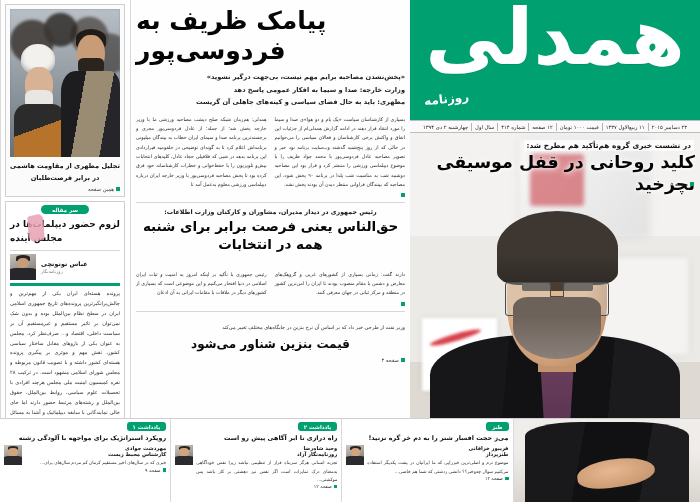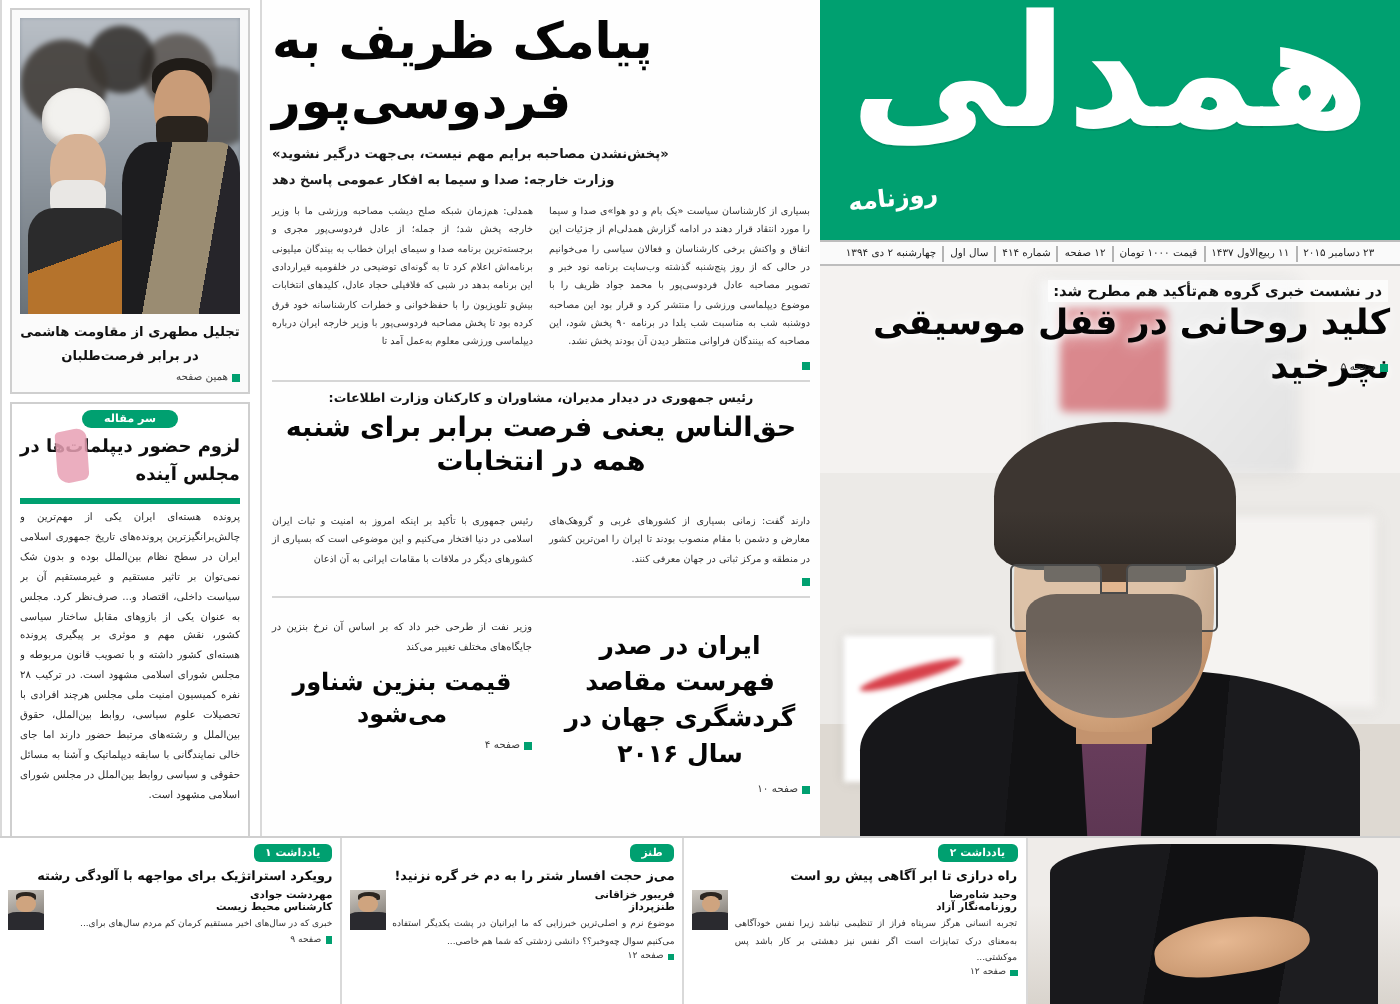--- a/index.html
+++ b/index.html
@@ -124,21 +124,21 @@
     letter-spacing:.2px;
   }
   .badge-sq {
     background:#00a070; color:#fff;
     font-size:5.4px; font-weight:bold;
     padding:1.5px 6px; border-radius:3px;
   }
   .edi-head {
     margin-top: 4px;
     font-size: 9px; font-weight: bold; line-height: 1.55;
-    text-align: right; color:#0e0e0e;
+    text-align: left; color:#0e0e0e;
     position: relative;
   }
   .edi-brush {
     position:absolute; left: 18px; top:-3px;
     width: 16px; height: 26px;
     background: #e8a0b4;
     transform: rotate(-12deg) skewX(-8deg);
     opacity:.85;
     border-radius: 2px 6px 3px 7px;
   }
@@ -172,21 +172,21 @@
     display:flex; flex-direction:column;
   }
   .lead-head {
     font-size: 25px; font-weight: bold;
     line-height: 1.18; text-align: left;
     color:#050505; letter-spacing:-.3px;
     margin: 2px 0 0;
   }
   .lead-subs { margin-top: 6px; }
   .lead-sub {
-    font-size: 6.6px; line-height:1.9; text-align:left;
+    font-size: 6.6px; line-height:1.9; text-align:right;
     color:#1b1b1b; font-weight:bold; direction:rtl;
   }
   .two-col {
     margin-top: 6px;
     display:flex; flex-direction:row-reverse; gap:8px;
   }
   .col {
     flex:1; font-size:4.8px; line-height:1.95;
     text-align: justify; color:#2c2c2c; direction:rtl;
   }
@@ -446,33 +446,45 @@
         <span>همین صفحه</span>
       </div>
     </div>
 
     <div class="editorial">
       <div class="badge">سر مقاله</div>
       <div class="edi-head">
         <span class="edi-brush"></span>
         <span>لزوم حضور دیپلمات‌ها در مجلس آینده</span>
       </div>
+      <div class="edi-author-row">
+        <div class="avatar-sm">
+          <span class="h"></span>
+          <span class="f"></span>
+          <span class="b"></span>
+        </div>
+        <div class="edi-author-txt">
+          <div class="edi-author">عباس تونوتچی</div>
+          <div class="edi-role">روزنامه‌نگار</div>
+        </div>
+      </div>
       <div class="edi-rule"></div>
       <div class="edi-body">پرونده هسته‌ای ایران یکی از مهم‌ترین و چالش‌برانگیزترین پرونده‌های تاریخ جمهوری اسلامی ایران در سطح نظام بین‌الملل بوده و بدون شک نمی‌توان بر تاثیر مستقیم و غیرمستقیم آن بر سیاست داخلی، اقتصاد و... صرف‌نظر کرد. مجلس به عنوان یکی از بازوهای مقابل ساختار سیاسی کشور، نقش مهم و موثری بر پیگیری پرونده هسته‌ای کشور داشته و با تصویب قانون مربوطه و مجلس شورای اسلامی مشهود است. در ترکیب ۲۸ نفره کمیسیون امنیت ملی مجلس هرچند افرادی با تحصیلات علوم سیاسی، روابط بین‌الملل، حقوق بین‌الملل و رشته‌های مرتبط حضور دارند اما جای خالی نمایندگانی با سابقه دیپلماتیک و آشنا به مسائل حقوقی و سیاسی روابط بین‌الملل در مجلس شورای اسلامی مشهود است.</div>
     </div>
 
   </aside>
 
   <section class="center">
 
     <h1 class="lead-head">پیامک ظریف به فردوسی‌پور</h1>
 
     <div class="lead-subs">
       <div class="lead-sub">«پخش‌نشدن مصاحبه برایم مهم نیست، بی‌جهت درگیر نشوید»</div>
       <div class="lead-sub">وزارت خارجه: صدا و سیما به افکار عمومی پاسخ دهد</div>
+      <div class="lead-sub">مطهری: باید به حال فضای سیاسی و کینه‌های جاهلی آن گریست</div>
     </div>
 
     <div class="two-col">
       <div class="col">همدلی: هم‌زمان شبکه صلح دیشب مصاحبه ورزشی ما با وزیر خارجه پخش شد؛ از جمله؛ از عادل فردوسی‌پور مجری و برجسته‌ترین برنامه صدا و سیمای ایران خطاب به بیندگان میلیونی برنامه‌اش اعلام کرد تا به گونه‌ای توضیحی در خلفومیه قیراردادی این برنامه بدهد در شبی که فلافیلی حجاد عادل، کلید‌های انتخابات بیش‌و‌ تلویزیون را با حفظ‌خوانی و خطرات کارشناسانه خود قرق کرده بود تا پخش مصاحبه فردوسی‌پور با وزیر خارجه ایران درباره دیپلماسی ورزشی معلوم به‌عمل آمد تا</div>
       <div class="col">بسیاری از کارشناسان سیاست «یک بام و دو هوا»ی صدا و سیما را مورد انتقاد قرار دهند در ادامه گزارش همدلی‌ام از جزئیات این اتفاق و واکنش برخی کارشناسان و فعالان سیاسی را می‌خوانیم در حالی که از روز پنج‌شنبه گذشته وب‌سایت برنامه نود خبر و تصویر مصاحبه عادل فردوسی‌پور با محمد جواد ظریف را با موضوع دیپلماسی ورزشی را منتشر کرد و قرار بود این مصاحبه دوشنبه شب به مناسبت شب یلدا در برنامه ۹۰ پخش شود، این مصاحبه که بینندگان فراوانی منتظر دیدن آن بودند پخش نشد.</div>
     </div>
     <div class="blk-sq"></div>
 
     <div class="hr-thin"></div>
 
@@ -486,27 +498,20 @@
 
     <div class="hr-thin"></div>
 
     <div class="twin">
       <div>
         <div class="twin-lead">وزیر نفت از طرحی خبر داد که بر اساس آن نرخ بنزین در جایگاه‌های مختلف تغییر می‌کند</div>
         <div class="twin-head">قیمت بنزین شناور می‌شود</div>
         <div class="page-ref" style="margin-top:5px">
           <span class="sq"></span>
           <span>صفحه ۴</span>
-        </div>
-      </div>
-      <div>
-        <div class="twin-head big3">ایران در صدر فهرست مقاصد گردشگری جهان در سال ۲۰۱۶</div>
-        <div class="page-ref" style="margin-top:5px">
-          <span class="sq"></span>
-          <span>صفحه ۱۰</span>
         </div>
       </div>
     </div>
 
   </section>
 
   <section class="leftcol">
 
     <div class="masthead">
       <div class="logo-wrap">
@@ -591,20 +596,43 @@
         </div>
       </div>
       <div class="mini-ref">
         <span class="sq"></span>
         <span>صفحه ۹</span>
       </div>
     </div>
 
     <div class="minicard">
       <div class="mini-badge-row">
+        <span class="badge-sq">یادداشت ۲</span>
+      </div>
+      <div class="mini-head">راه درازی تا ابر آگاهی پیش رو است</div>
+      <div class="mini-row">
+        <div class="avatar-xs">
+          <span class="h"></span>
+          <span class="f"></span>
+          <span class="b"></span>
+        </div>
+        <div class="mini-txt">
+          <div class="mini-author">وحید شاه‌رضا</div>
+          <div class="mini-author role">روزنامه‌نگار آزاد</div>
+          <div class="mini-body">تجربه انسانی هرگز سرپناه فراز از تنظیمی نباشد زیرا نفس خودآگاهی به‌معنای درک تمایزات است اگر نفس نیز دهشتی بر کار باشد پس موکشتی...</div>
+        </div>
+      </div>
+      <div class="mini-ref">
+        <span class="sq"></span>
+        <span>صفحه ۱۲</span>
+      </div>
+    </div>
+
+    <div class="minicard">
+      <div class="mini-badge-row">
         <span class="badge-sq">طنز</span>
       </div>
       <div class="mini-head">می‌ز حجت افسار شتر را به دم خر گره نزنید!</div>
       <div class="mini-row">
         <div class="avatar-xs">
           <span class="h"></span>
           <span class="f"></span>
           <span class="b"></span>
         </div>
         <div class="mini-txt">
@@ -612,43 +640,20 @@
           <div class="mini-author role">طنزپرداز</div>
           <div class="mini-body">موضوع نرم و اصلی‌ترین خبرزایی که ما ایرانیان در پشت یکدیگر استفاده می‌کنیم سوال چه‌و‌خبر؟؟ دانشی زدشتی که شما هم خاصی...</div>
         </div>
       </div>
       <div class="mini-ref">
         <span class="sq"></span>
         <span>صفحه ۱۲</span>
       </div>
     </div>
 
-    <div class="minicard">
-      <div class="mini-badge-row">
-        <span class="badge-sq">یادداشت ۲</span>
-      </div>
-      <div class="mini-head">راه درازی تا ابر آگاهی پیش رو است</div>
-      <div class="mini-row">
-        <div class="avatar-xs">
-          <span class="h"></span>
-          <span class="f"></span>
-          <span class="b"></span>
-        </div>
-        <div class="mini-txt">
-          <div class="mini-author">وحید شاه‌رضا</div>
-          <div class="mini-author role">روزنامه‌نگار آزاد</div>
-          <div class="mini-body">تجربه انسانی هرگز سرپناه فراز از تنظیمی نباشد زیرا نفس خودآگاهی به‌معنای درک تمایزات است اگر نفس نیز دهشتی بر کار باشد پس موکشتی...</div>
-        </div>
-      </div>
-      <div class="mini-ref">
-        <span class="sq"></span>
-        <span>صفحه ۱۲</span>
-      </div>
-    </div>
-
     <div class="minicard" style="flex:1.15;padding:0;overflow:hidden;position:relative;background:#e8e6e3;">
       <div style="position:absolute;inset:0;background:linear-gradient(180deg,#efece9 0 40%,#d9d4cd 100%);"></div>
       <div style="position:absolute;left:6%;bottom:0;width:88%;height:96%;background:linear-gradient(100deg,#19191c 0 34%,#111113 34% 72%,#1d1d20 72% 100%);border-radius:34% 34% 0 0 / 18% 18% 0 0;"></div>
       <div style="position:absolute;left:34%;bottom:18%;width:42%;height:34%;background:radial-gradient(ellipse at 44% 40%,#e6b892,#c08e66);border-radius:46% 52% 44% 40%;transform:rotate(-8deg);"></div>
     </div>
 
   </div>
 
 </div>
 

